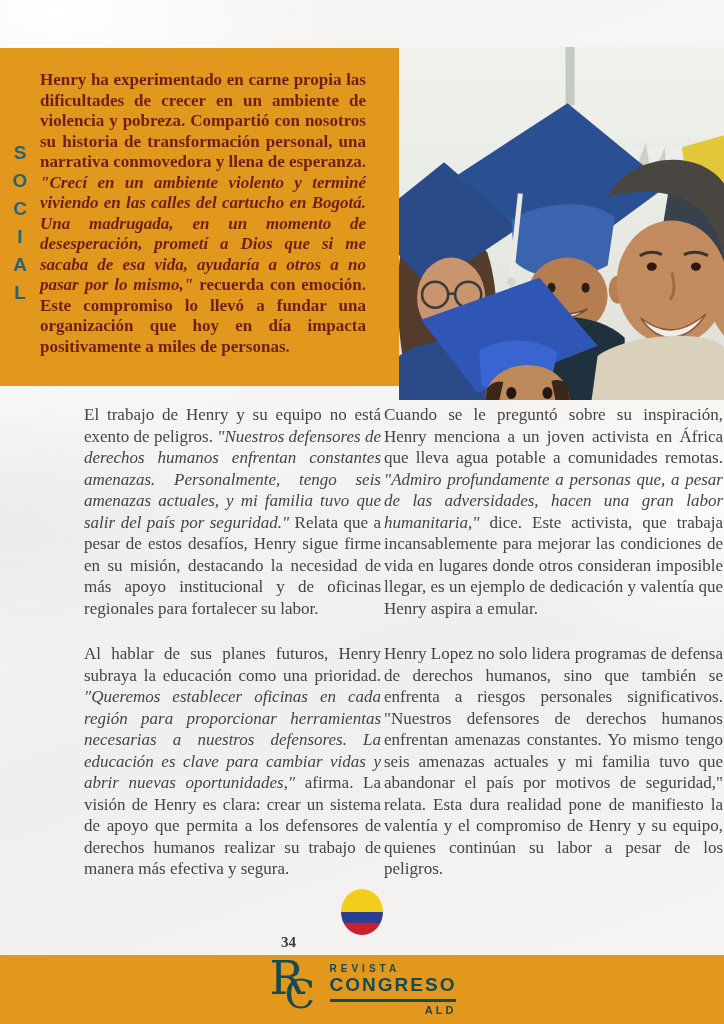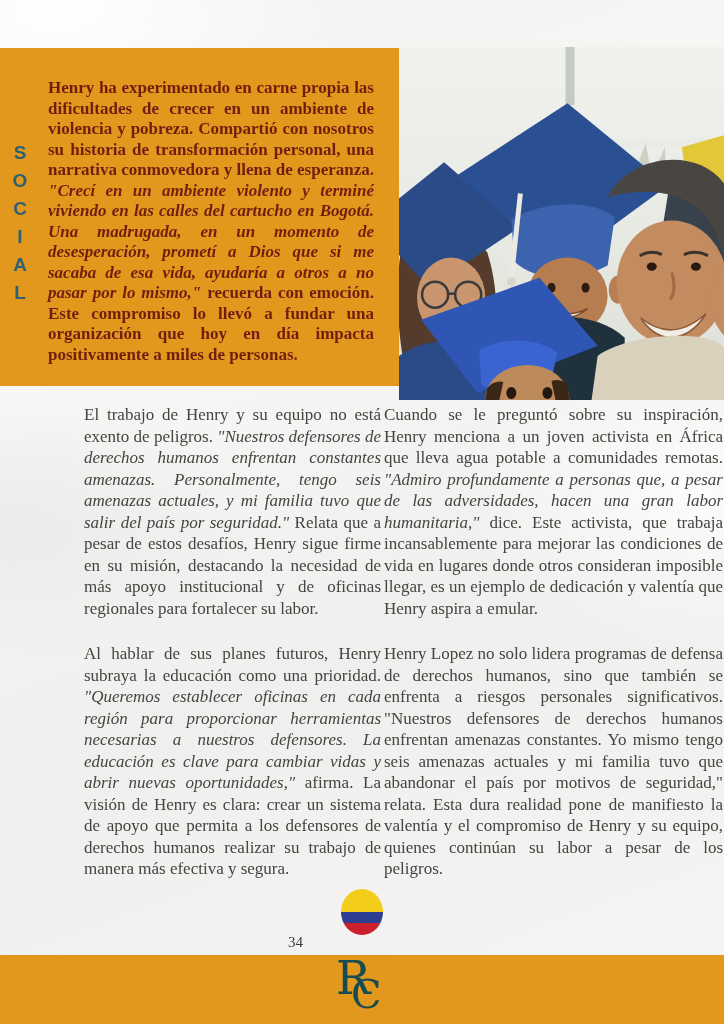--- a/index.html
+++ b/index.html
@@ -18,21 +18,21 @@
     position:absolute;left:0;top:48px;width:399px;height:338px;
     background:var(--orange,#E2981C);
   }
   .social{
     position:absolute;left:7px;top:95px;width:26px;
     display:flex;flex-direction:column;align-items:center;gap:9px;
     font-family:"Liberation Sans",sans-serif;font-weight:bold;font-size:19px;line-height:1;
     color:var(--teal,#2E6273);
   }
   .intro{
-    position:absolute;left:40px;top:22px;width:326px;margin:8px;
+    position:absolute;left:40px;top:22px;width:326px;margin:0;
     font-weight:bold;font-size:17px;line-height:20.5px;text-align:justify;
     color:var(--maroon,#701E0F);
   }
   .it{font-style:italic;}
 
   
   .photo{position:absolute;left:399px;top:47px;width:325px;height:353px;}
   .photo svg{display:block;width:100%;height:100%;}
 
   
@@ -47,22 +47,22 @@
 
   
   .flag{
     position:absolute;left:341px;top:889px;width:42px;height:46px;border-radius:50%;
     background:linear-gradient(180deg,
       var(--flag_yellow,#F2CE1B) 0 50%,
       var(--flag_blue,#2C3D92) 50% 75%,
       var(--flag_red,#CC1F2E) 75% 100%);
   }
   .pagenum{
-    position:absolute;left:7px;top:934px;width:577px;text-align:center;
-    font-weight:normal;font-size:15px;color:#3a3a38;
+    position:absolute;left:0;top:934px;width:577px;text-align:center;
+    font-weight:bold;font-size:15px;color:#3a3a38;
   }
 
   
   .footer{
     position:absolute;left:0;top:955px;width:724px;height:69px;
     background:var(--orange,#E2981C);
     display:flex;align-items:center;justify-content:center;
   }
   .logo{display:flex;align-items:center;}
   .monogram{
@@ -169,16 +169,21 @@
 
   <div class="flag"></div>
   <div class="pagenum">34</div>
 
   <div class="footer">
     <div class="logo">
       <div class="monogram">
         <span class="mono-r">R</span>
         <span class="mono-c">C</span>
       </div>
+      <div class="logotext">
+        <div class="logo-l1">REVISTA</div>
+        <div class="logo-l2">CONGRESO</div>
+        <div class="logo-l3">ALD</div>
+      </div>
     </div>
   </div>
 
 </div>
 
 </body></html>

